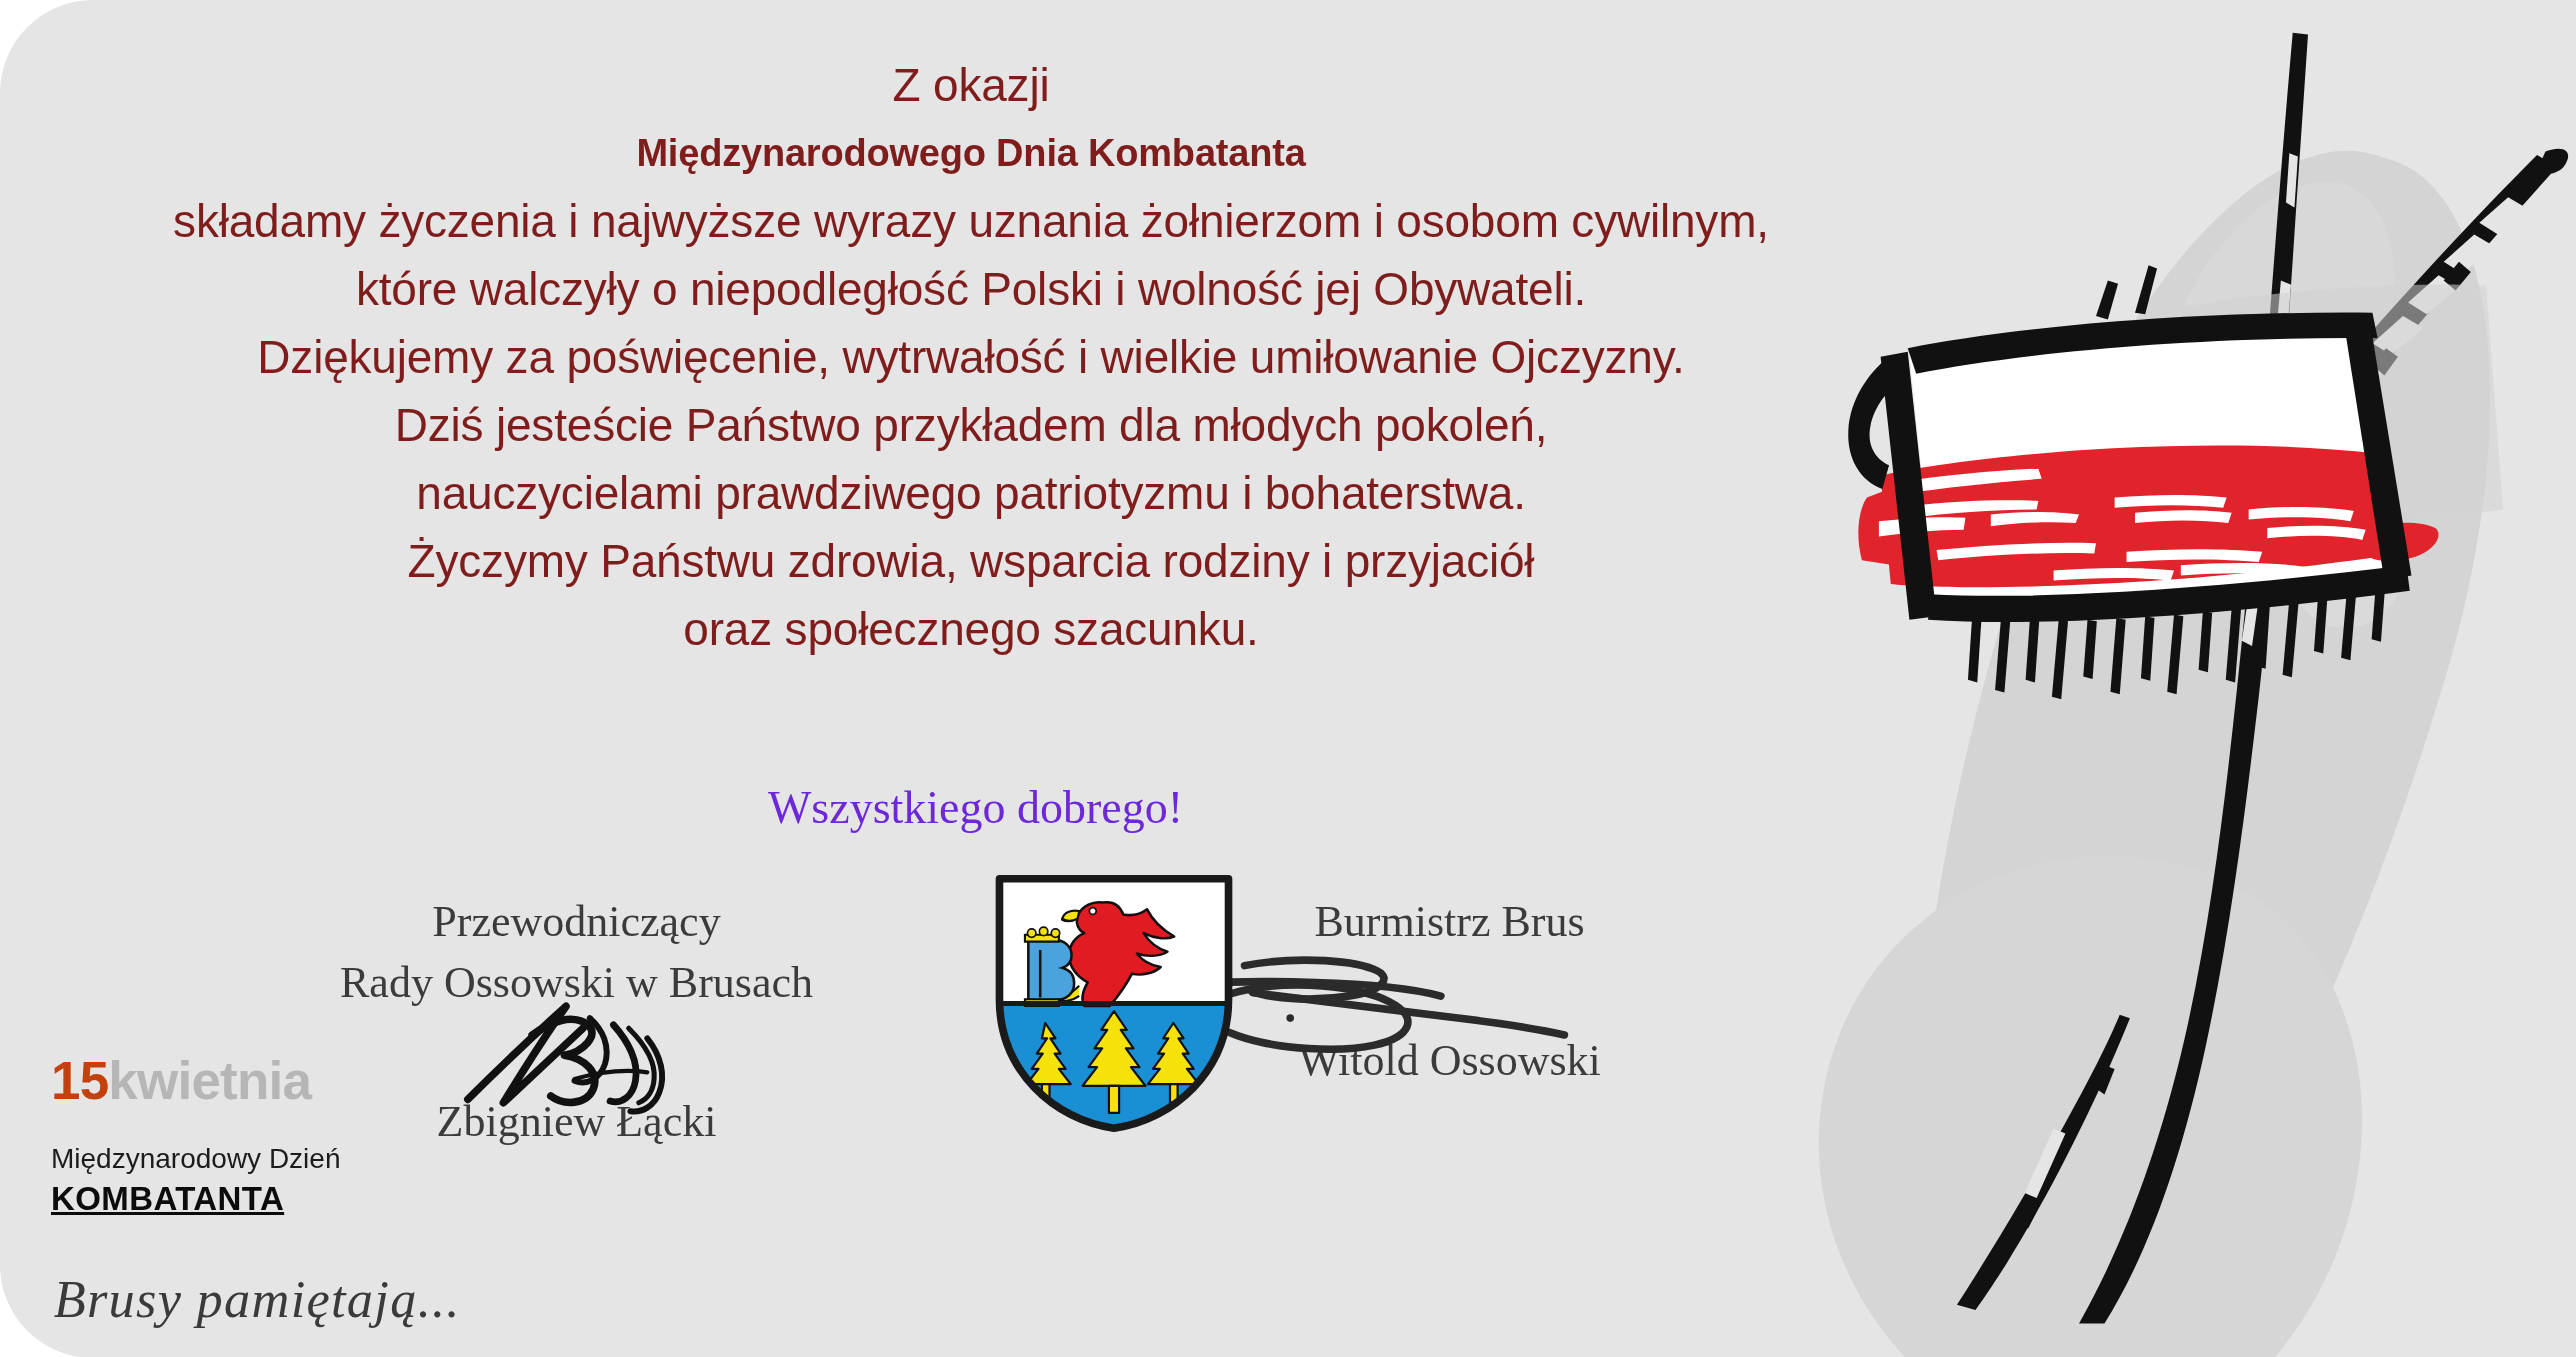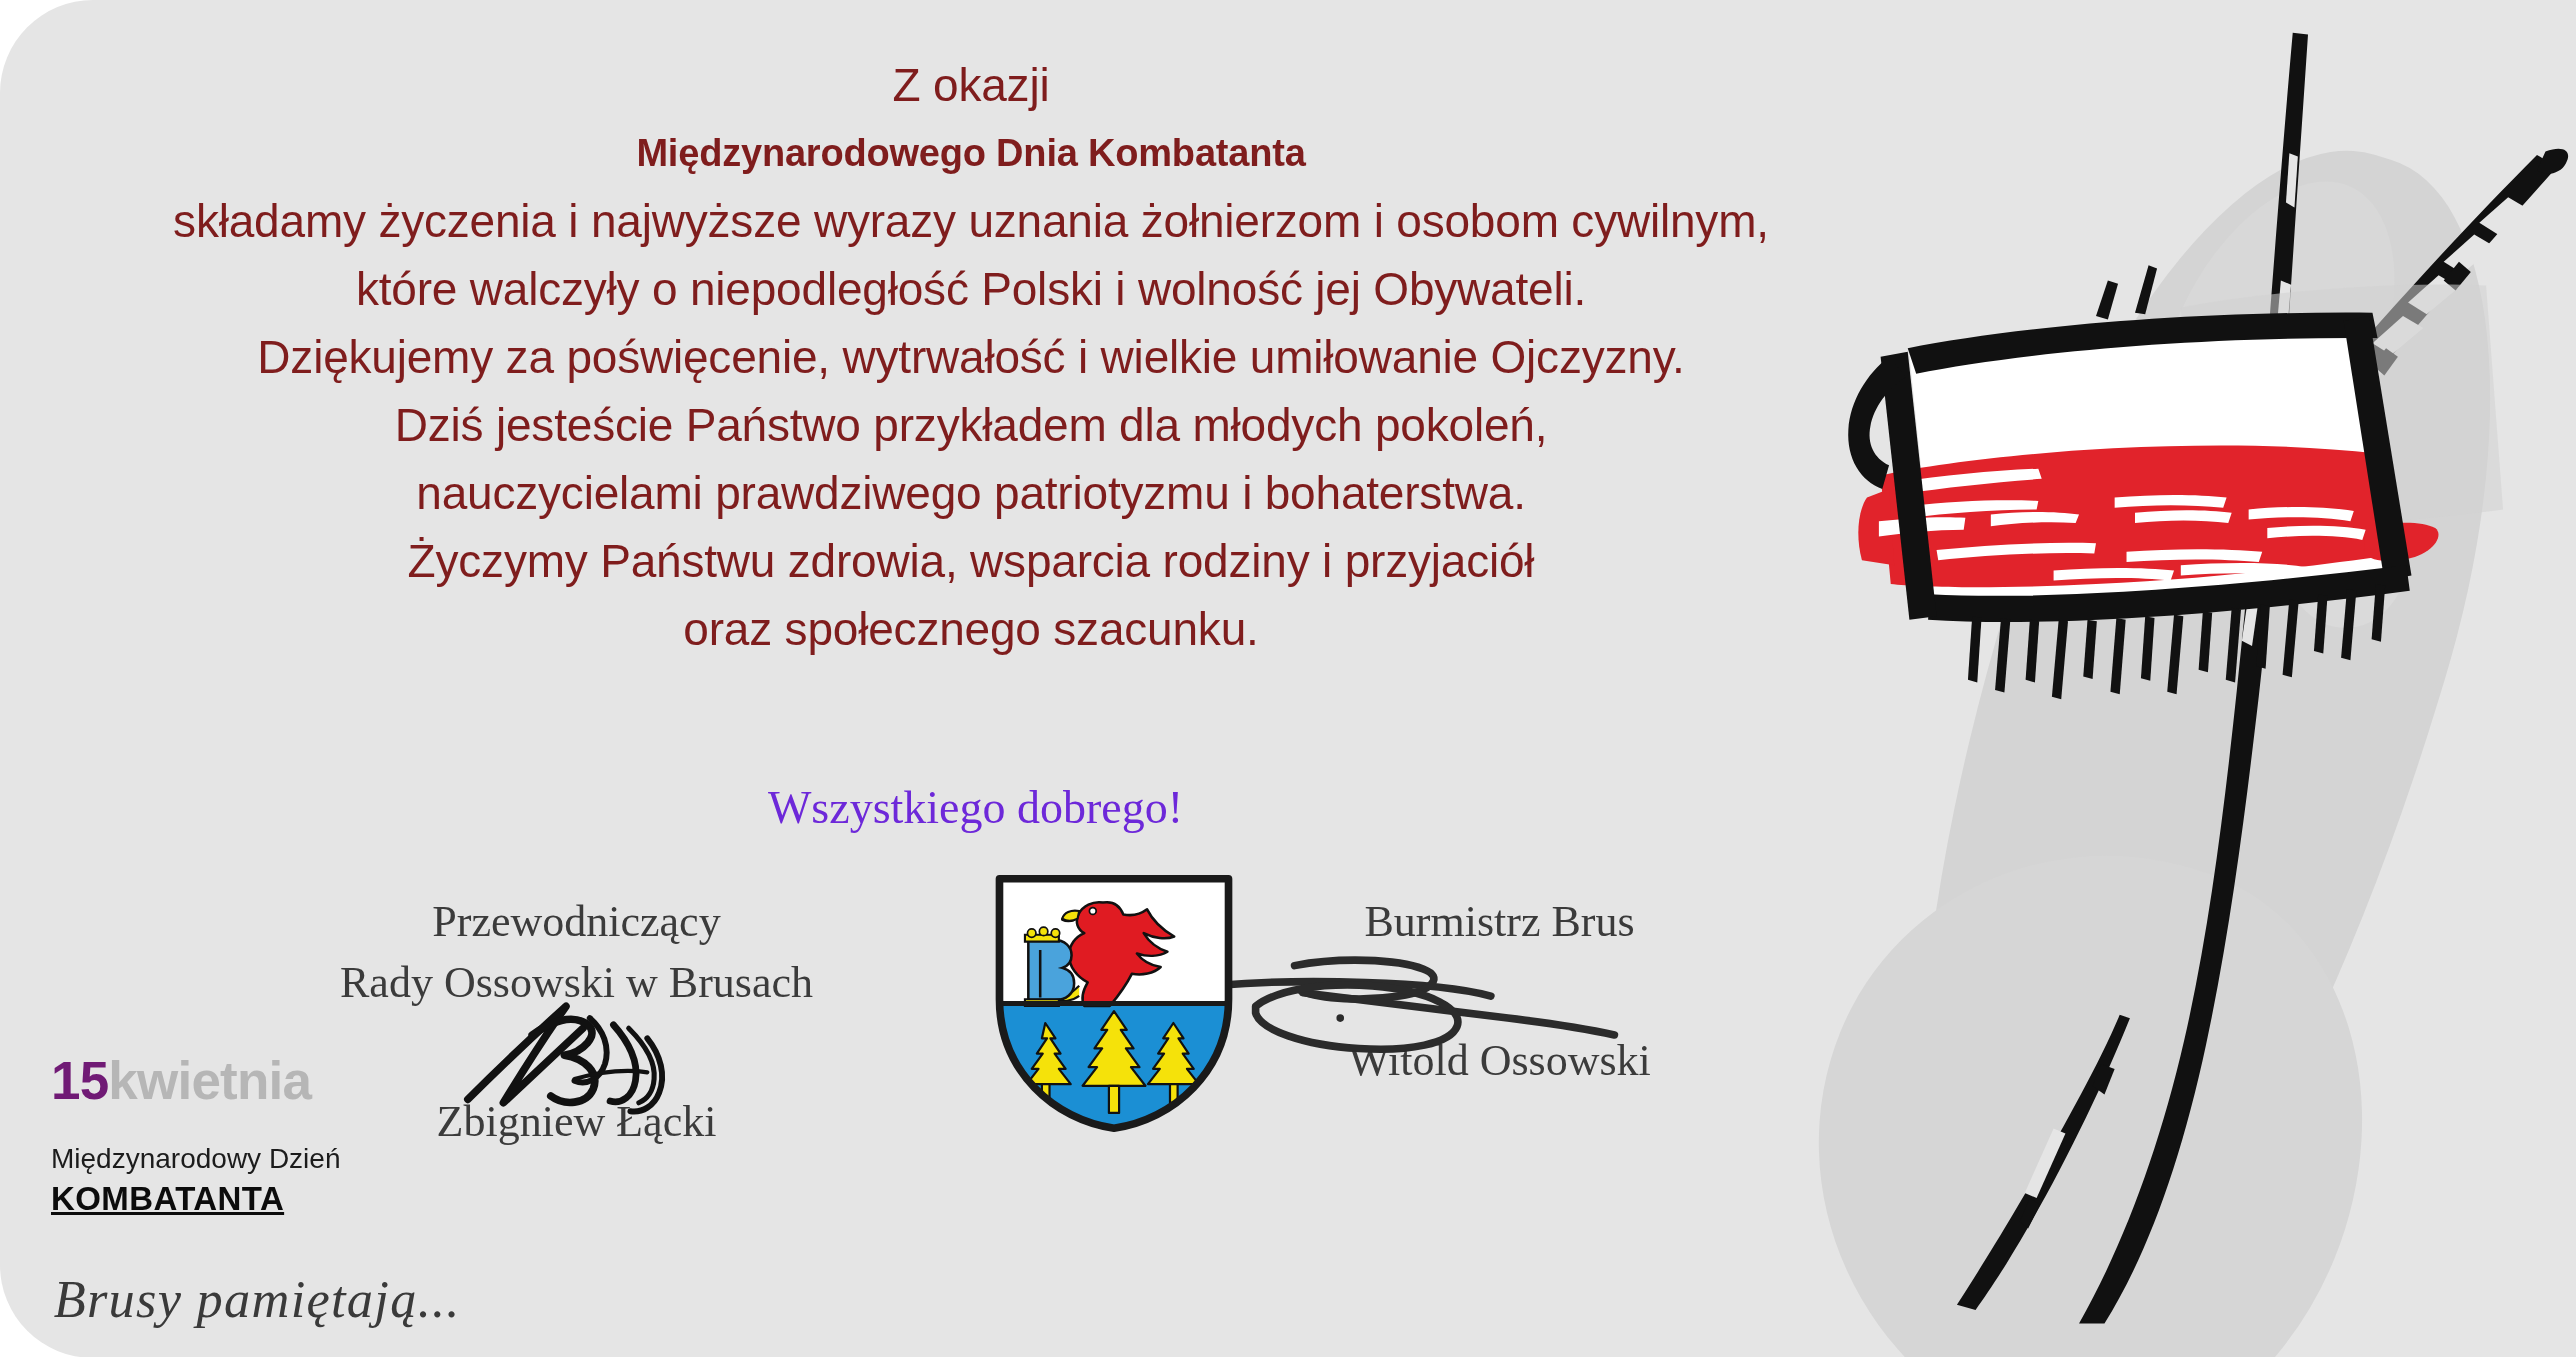--- a/index.html
+++ b/index.html
@@ -53,36 +53,36 @@
 
   
   #sig-area{position:absolute;left:127px;top:781px;width:1697px;height:475px;}
   #closing{
     position:absolute;left:0;top:0;width:1697px;text-align:center;
     font-size:46px;color:#6d28d9;
   }
 
   .sigcol{position:absolute;text-align:center;color:#3b3b3b;font-size:44px;line-height:61px;}
   #sig-left{left:110px;top:110px;width:679px;text-align:center;}
-  #sig-right{left:1033px;top:110px;width:679px;}
+  #sig-right{left:983px;top:110px;width:679px;}
   .sig-scribble{position:absolute;pointer-events:none;}
 
   
   #coat{position:absolute;left:991px;top:872px;width:246px;height:263px;}
 
   
   #flag-art{position:absolute;left:1655px;top:0px;width:921px;height:1358px;}
 
   
   #logo{position:absolute;left:51px;top:1052px;width:526px;}
   #logo-date{
     font-family:"Liberation Sans",sans-serif;
     font-size:53px;font-weight:bold;line-height:58px;letter-spacing:-0.8px;
   }
-  #logo-date .d15{color:#701a75;}
+  #logo-date .d15{color:#c2410c;}
   #logo-date .dmon{color:#b6b6b6;}
   #logo-sub1{
     font-family:"Liberation Sans",sans-serif;
     font-size:28px;color:#1c1c1c;line-height:39px;margin-top:29px;font-weight:normal;
   }
   #logo-sub2{
     font-family:"Liberation Sans",sans-serif;
     font-size:33px;color:#0c0c0c;font-weight:bold;line-height:41px;letter-spacing:0.4px;text-decoration:underline;
   }
   #logo-script{margin-top:34px;}

